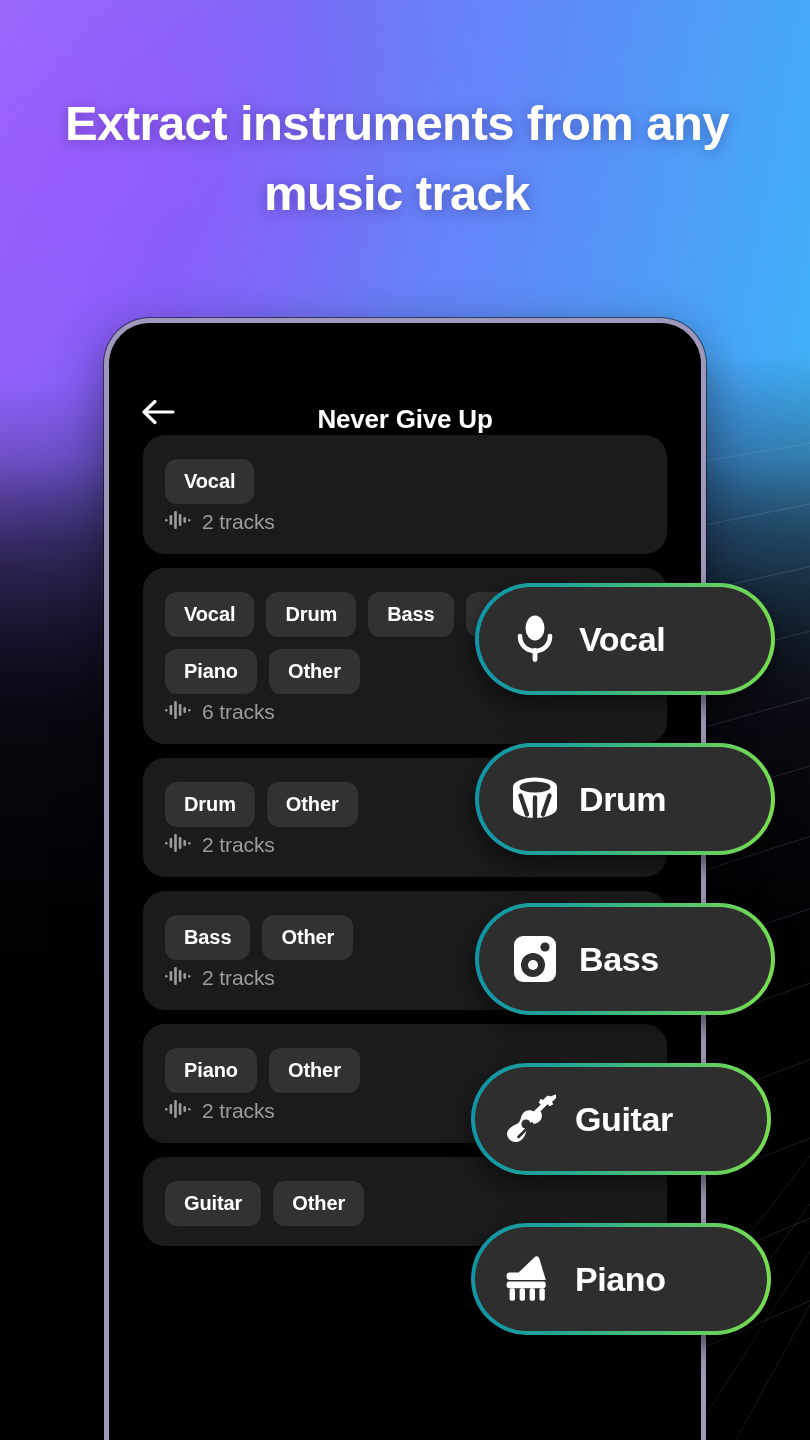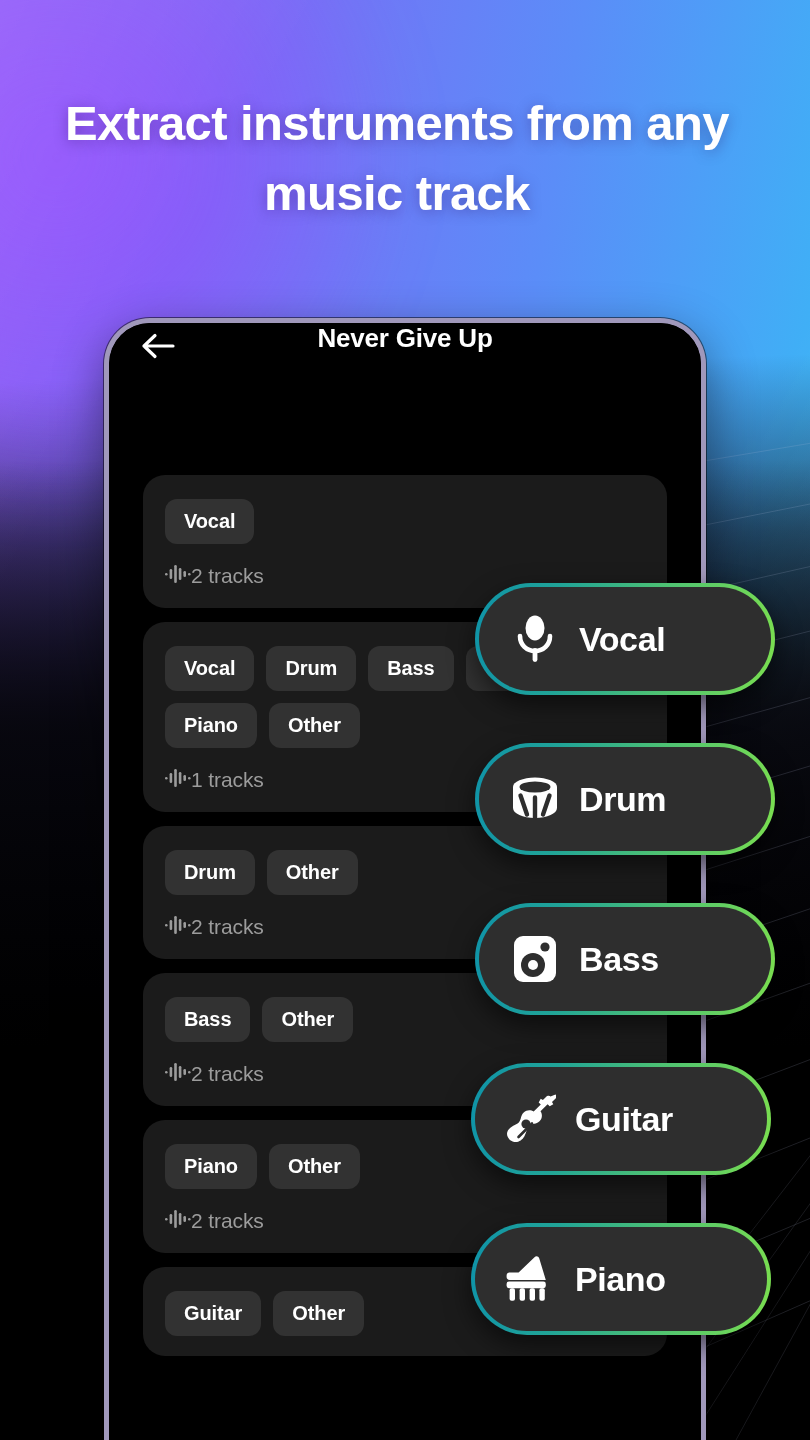--- a/index.html
+++ b/index.html
@@ -77,22 +77,22 @@
   }
   .screen {
     position:absolute; inset:0;
     background:#000;
     border-radius:41px 41px 0 0;
     overflow:hidden;
   }
 
   
   .appbar {
-    height:152px;
-    display:flex; align-items:flex-start;
+    height:112px;
+    display:flex; align-items:flex-end;
     padding:0 26px;
     position:relative;
   }
   .back-btn {
     width:46px; height:46px;
     display:flex; align-items:center; justify-content:center;
     flex:0 0 auto;
   }
   .back-btn svg { display:block; }
   .appbar-title {
@@ -115,22 +115,22 @@
     background:#323232;
     color:#fff;
     font-size:20px;
     font-weight:700;
     letter-spacing:-0.1px;
     padding:11px 19px;
     border-radius:12px;
     white-space:nowrap;
   }
   .card-meta {
-    display:flex; align-items:center; 
-    margin-top:20px;
+    display:flex; align-items:center; gap:11px;
+    margin-top:6px;
   }
   .wave-icon { display:block; flex:0 0 auto; }
   .tracks-text { color:#9c9c9c; font-size:21px; letter-spacing:-0.1px; }
 
   
   .pill {
     position:absolute;
     width:300px; height:112px;
     border-radius:56px;
     padding:4px;
@@ -243,21 +243,21 @@
               <g fill="#9c9c9c">
                 <rect x="0" y="9" width="2.6" height="2.6" rx="1.3"></rect>
                 <rect x="4.6" y="5" width="2.6" height="10" rx="1.3"></rect>
                 <rect x="9.2" y="1" width="2.6" height="18" rx="1.3"></rect>
                 <rect x="13.8" y="4" width="2.6" height="12" rx="1.3"></rect>
                 <rect x="18.4" y="7" width="2.6" height="6" rx="1.3"></rect>
                 <rect x="23" y="9" width="2.6" height="2.6" rx="1.3"></rect>
               </g>
             </svg>
           </span>
-          <span class="tracks-text">1 tracks</span>
+          <span class="tracks-text">6 tracks</span>
         </div>
       </div>
 
       <div class="card">
         <div class="chips">
           <span class="chip">Drum</span>
           <span class="chip">Other</span>
         </div>
         <div class="card-meta">
           <span class="wave-icon">

